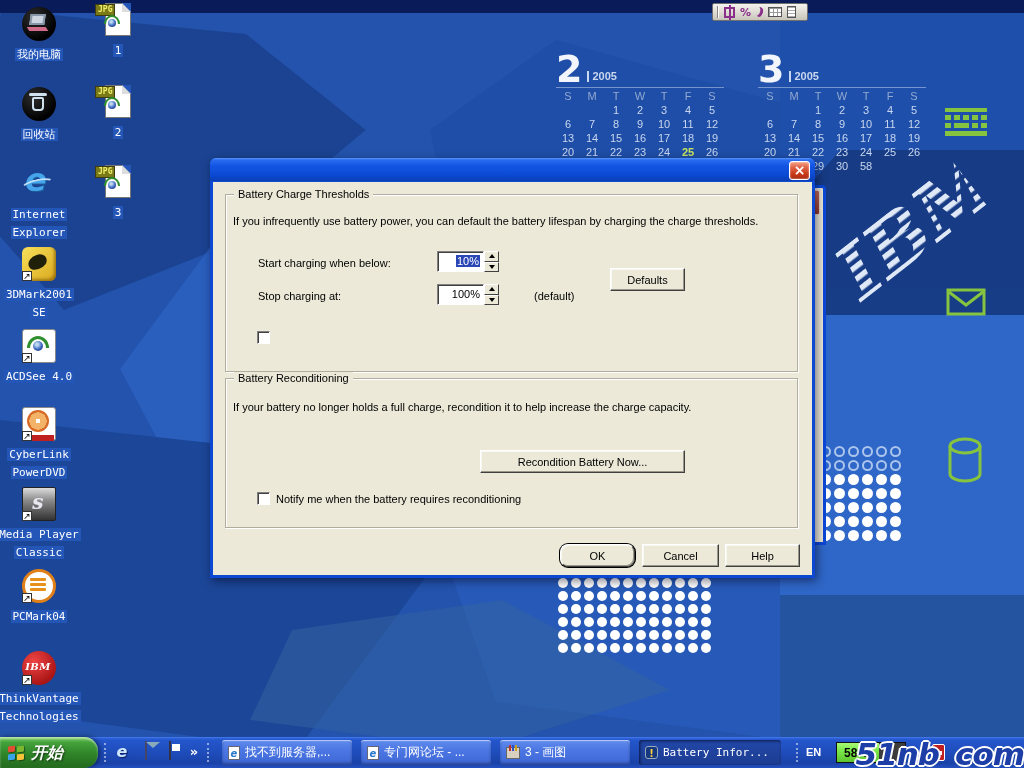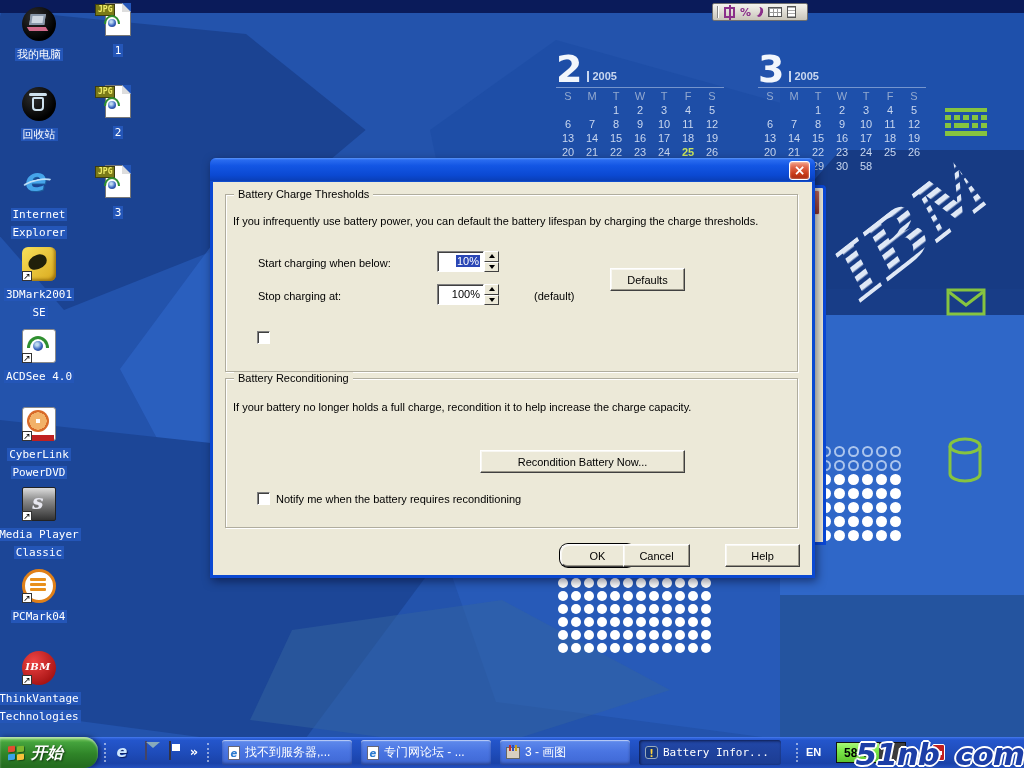--- a/index.html
+++ b/index.html
@@ -601,21 +601,21 @@
 
       <div class="group g2">
         <span class="gcap">Battery Reconditioning</span>
       </div>
       <span class="lbl" style="left:20px;top:219px;">If your battery no longer holds a full charge, recondition it to help increase the charge capacity.</span>
       <button class="btn" style="left:267px;top:268px;width:205px;height:23px;">Recondition Battery Now...</button>
       <span class="chk" style="left:44px;top:310px;"></span>
       <span class="lbl" style="left:63px;top:311px;">Notify me when the battery requires reconditioning</span>
 
       <button class="btn default" style="left:347px;top:362px;width:75px;height:23px;">OK</button>
-      <button class="btn" style="left:410px;top:362px;width:67px;height:23px;">Cancel</button>
+      <button class="btn" style="left:429px;top:362px;width:77px;height:23px;">Cancel</button>
       <button class="btn" style="left:512px;top:362px;width:75px;height:23px;">Help</button>
     </div>
   </div>
 
   <div class="taskbar">
     <div class="start">
       <span class="flag">
           <i class="f1"></i>
           <i class="f2"></i>
           <i class="f3"></i>

